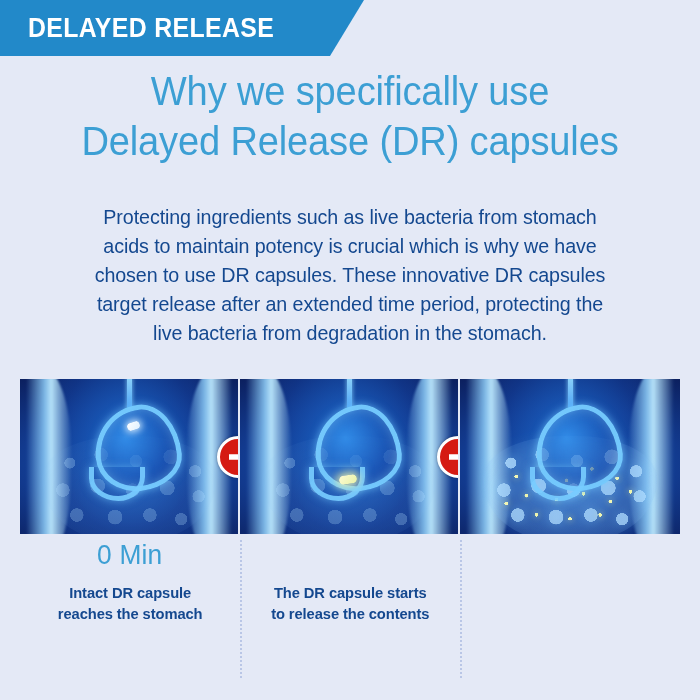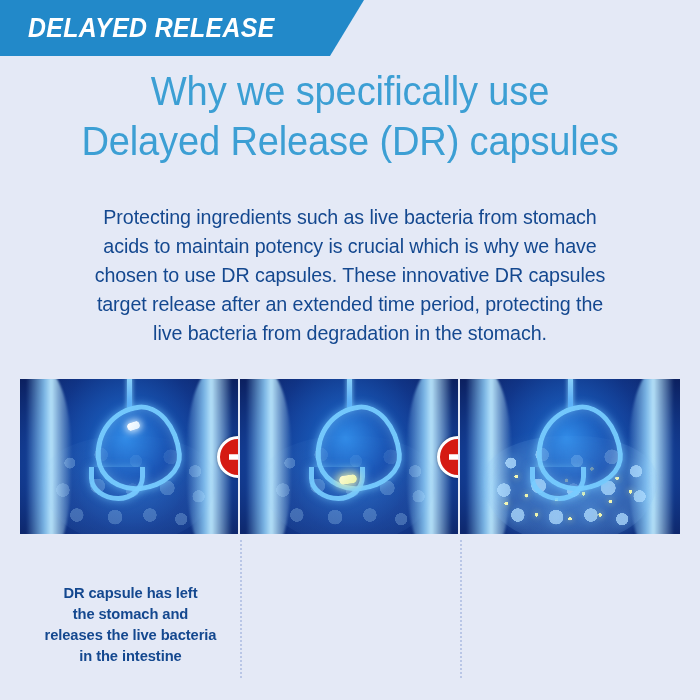--- a/index.html
+++ b/index.html
@@ -6,21 +6,21 @@
   html,body { width:700px; height:700px; }
   body {
     background:#e4e9f6;
     font-family:"Liberation Sans", sans-serif;
     overflow:hidden;
     position:relative;
   }
 
   
   .banner-wrap{
-    position:absolute; top:0; left:0; width:700px; height:56px;font-style:italic;
+    position:absolute; top:0; left:0; width:700px; height:56px;
   }
   .banner-shape{
     position:absolute; top:0; left:0; height:56px; width:364px;
     background:#2289c9;
     clip-path:polygon(0 0, 364px 0, 330px 56px, 0 56px);
   }
   .banner-text{
     position:absolute; top:0; left:28px; height:56px;
     display:flex; align-items:center;
     color:#ffffff;
@@ -303,24 +303,31 @@
     <div class="stomach"></div>
     <div class="duodenum"></div>
   </div>
 
 </div>
 
 <div class="divider div-1"></div>
 <div class="divider div-2"></div>
 
 <div class="times">
+  <div class="time-cell">
+    <span class="time-label">0 Min</span>
+  </div>
 </div>
 
 <div class="captions">
   <div class="cap-cell">
     <span class="cap-text">
-      <span>DR capsule has left</span>
-      <span>the stomach and</span>
-      <span>releases the live bacteria</span>
-      <span>in the intestine</span>
+      <span>Intact DR capsule</span>
+      <span>reaches the stomach</span>
     </span>
   </div>
+  <div class="cap-cell">
+    <span class="cap-text">
+      <span>The DR capsule starts</span>
+      <span>to release the contents</span>
+    </span>
+  </div>
 </div>
 
 </body></html>

